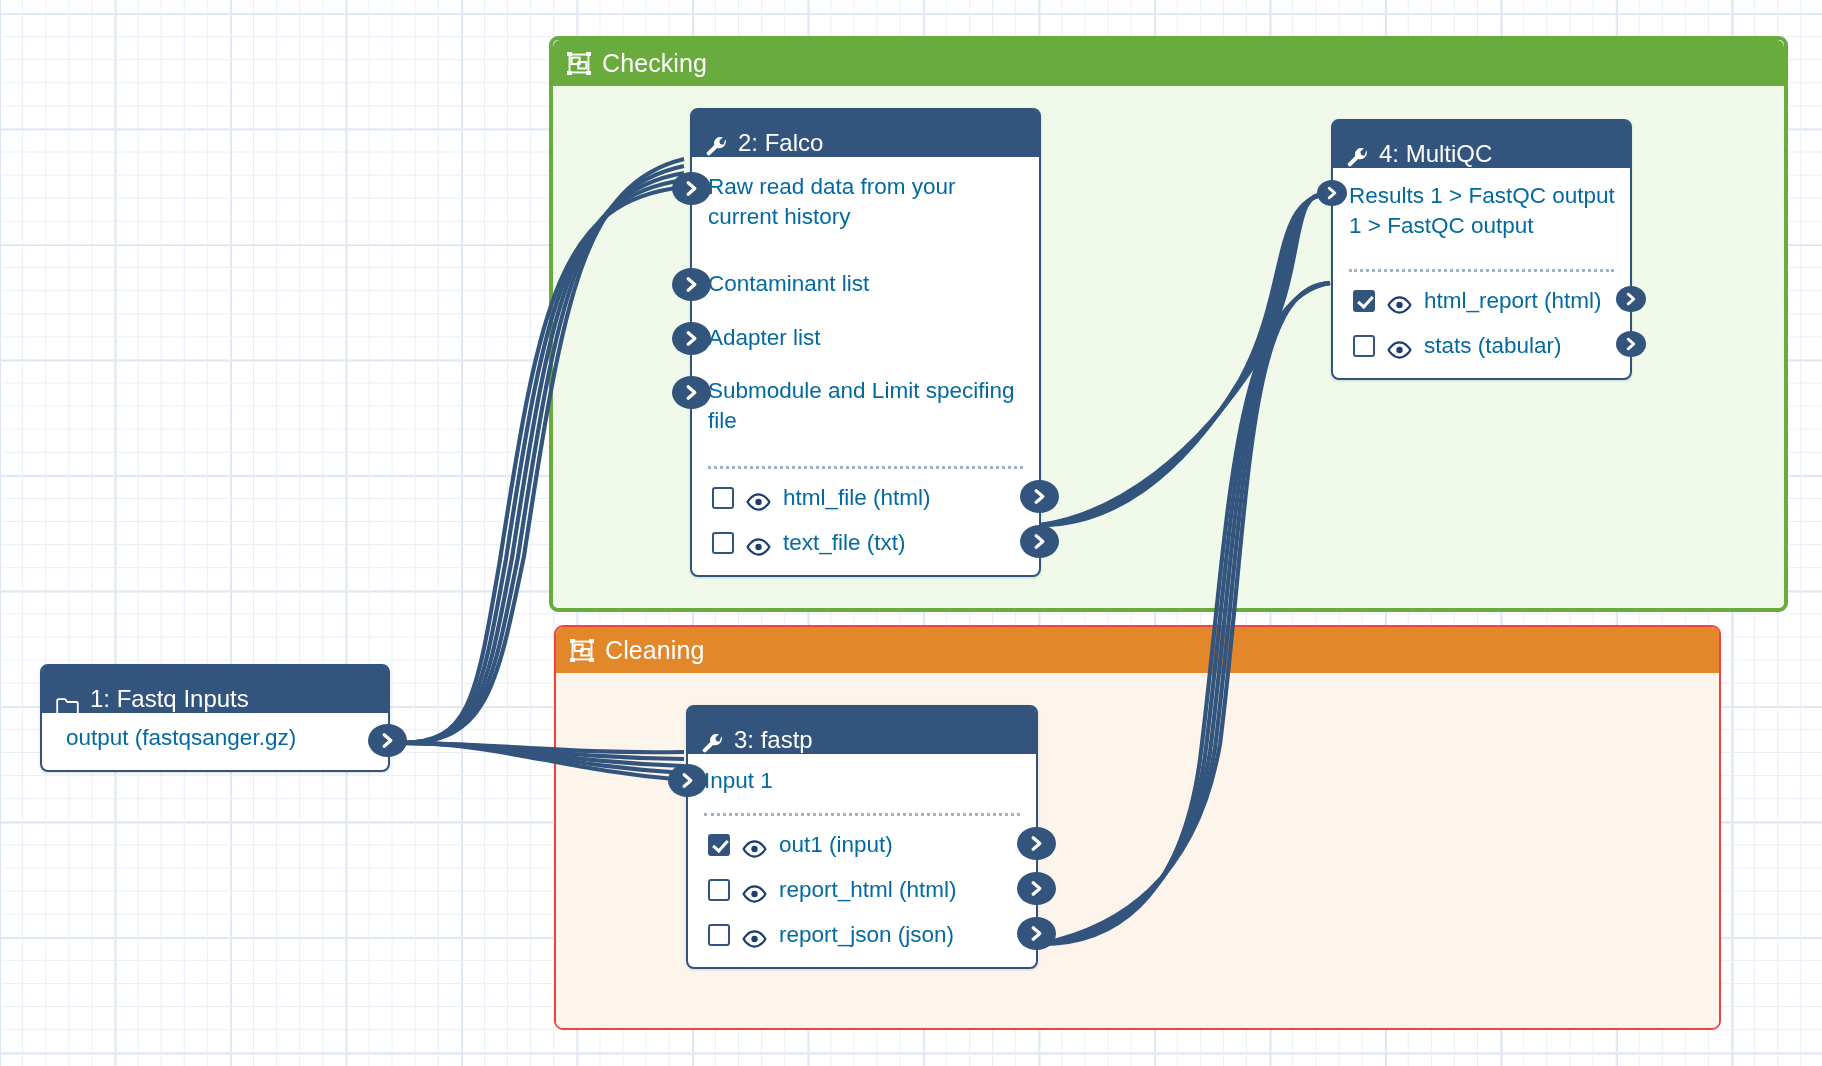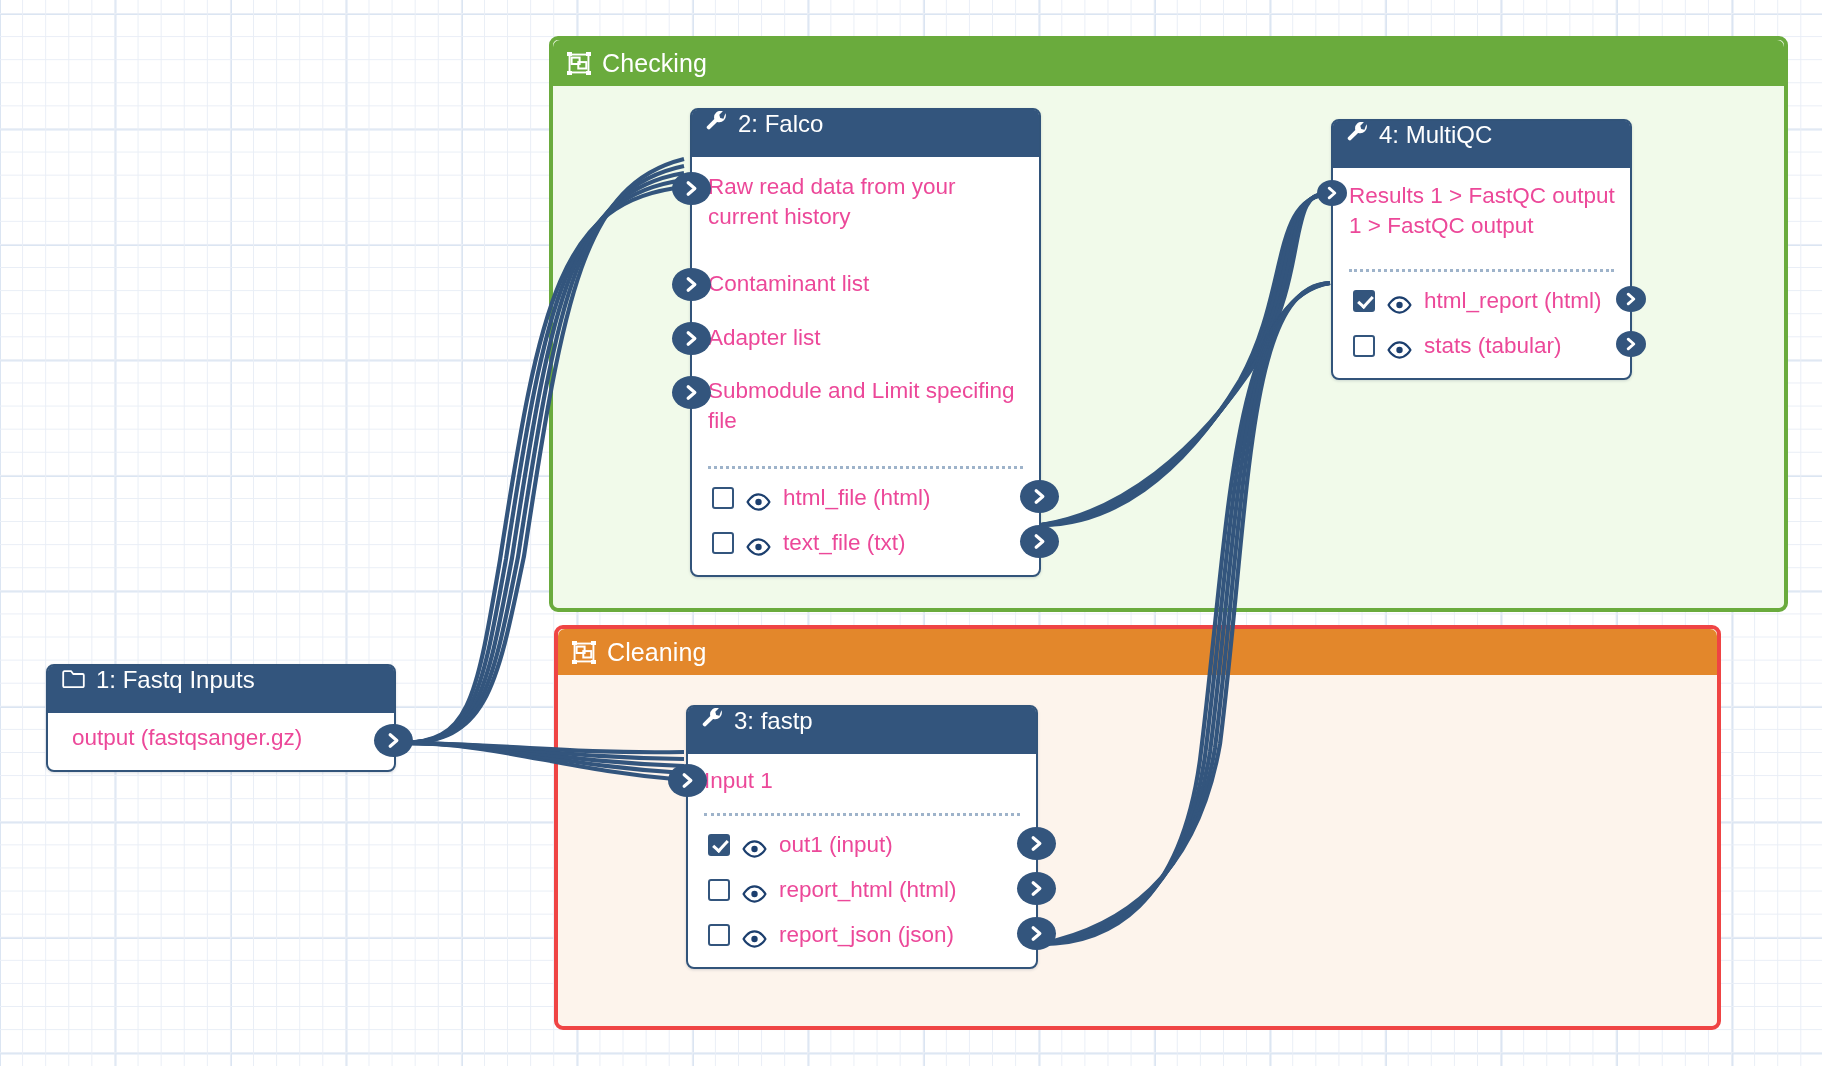--- a/index.html
+++ b/index.html
@@ -27,39 +27,39 @@
     height:46px;border-radius:7px 7px 0 0;
     display:flex;align-items:center;gap:11px;
     padding-left:14px;color:#fff;font-size:25px;letter-spacing:.1px;
     box-sizing:border-box;
   }
   .group-body{position:absolute;left:0;right:0;top:46px;bottom:0;border-radius:0 0 7px 7px;}
   #grp-checking{left:549px;top:36px;width:1239px;height:576px;
       border:4px solid #6aab3d;background:#f1faea;}
   #grp-checking .group-head{background:#6aab3d;margin:-0px -0px 0 -0px;}
   #grp-cleaning{left:554px;top:625px;width:1167px;height:405px;
-      border:4px solid #ef4444;background:#fdf4ec;}
+      border:2px solid #ef4444;background:#fdf4ec;}
   #grp-cleaning .group-head{background:#e3872b;}
   .grp-icon{width:24px;height:23px;display:block;flex:0 0 auto;}
 
   
   .node{position:absolute;background:#ffffff;border:2px solid #32547a;
         border-radius:8px;box-sizing:border-box;
         box-shadow:0 1px 3px rgba(20,40,70,.16);}
   .node-head{
     background:#33557d;color:#ffffff;border-radius:5px 5px 0 0;
-    height:47px;display:flex;align-items:flex-start;gap:11px;
+    height:47px;display:flex;align-items:flex-end;gap:11px;
     padding-left:14px;font-size:24px;box-sizing:border-box;
   }
   .node-body{padding:2px 0 10px 0;}
   .tool-icon{width:21px;height:21px;display:block;flex:0 0 auto;}
   .folder-icon{width:23px;height:19px;display:block;flex:0 0 auto;}
 
   .row{position:relative;display:flex;align-items:center;min-height:31px;
-       padding:7px 14px 7px 14px;font-size:22.5px;color:#ec4899;line-height:1.32;}
+       padding:7px 14px 7px 14px;font-size:22.5px;color:#0369a1;line-height:1.32;}
   .row.input{padding-left:16px;}
   .row.out{padding-left:20px;gap:12px;}
   .row-text{flex:1;}
   .divider{height:0;border-top:3px dotted #8ea6c1;margin:7px 16px 6px 16px;opacity:.85;}
 
   
   .term{position:absolute;width:39px;height:33px;border-radius:50%;
         background:#33557d;display:flex;align-items:center;justify-content:center;
         z-index:6;}
   .term.small{width:30px;height:26px;}
@@ -158,21 +158,21 @@
 
   <g stroke="#33557d" fill="none" stroke-width="4.2">
     <path d="M1041,944 C1110,944 1180,905 1200,760 C1230,520 1230,300 1330,283"></path>
     <path d="M1041,944 C1112,940 1184,899 1205,756 C1235,516 1234,296 1330,283"></path>
     <path d="M1041,944 C1114,936 1188,893 1210,752 C1240,512 1238,292 1330,283"></path>
     <path d="M1041,944 C1116,932 1192,887 1215,748 C1245,508 1242,288 1330,283"></path>
     <path d="M1041,944 C1118,928 1196,881 1220,744 C1250,504 1246,284 1330,283"></path>
   </g>
 </svg>
 
-<div class="node" id="node-1" style="left:46px;top:664px;width:350px;">
+<div class="node" id="node-1" style="left:40px;top:664px;width:350px;">
   <div class="node-head">
     <span class="folder-icon">
       <svg viewBox="0 0 23 19" width="23" height="19">
         <path d="M1.2 4.2 V17 a1.2 1.2 0 0 0 1.2 1.2 H20.6 A1.2 1.2 0 0 0 21.8 17 V6.2
                  a1.2 1.2 0 0 0 -1.2 -1.2 H11.2 L9.2 2.2 H2.4 A1.2 1.2 0 0 0 1.2 3.4 Z" fill="none" stroke="#ffffff" stroke-width="1.8" stroke-linejoin="round"></path>
       </svg>
     </span>
     <span>1: Fastq Inputs</span>
   </div>
   <div class="node-body">

